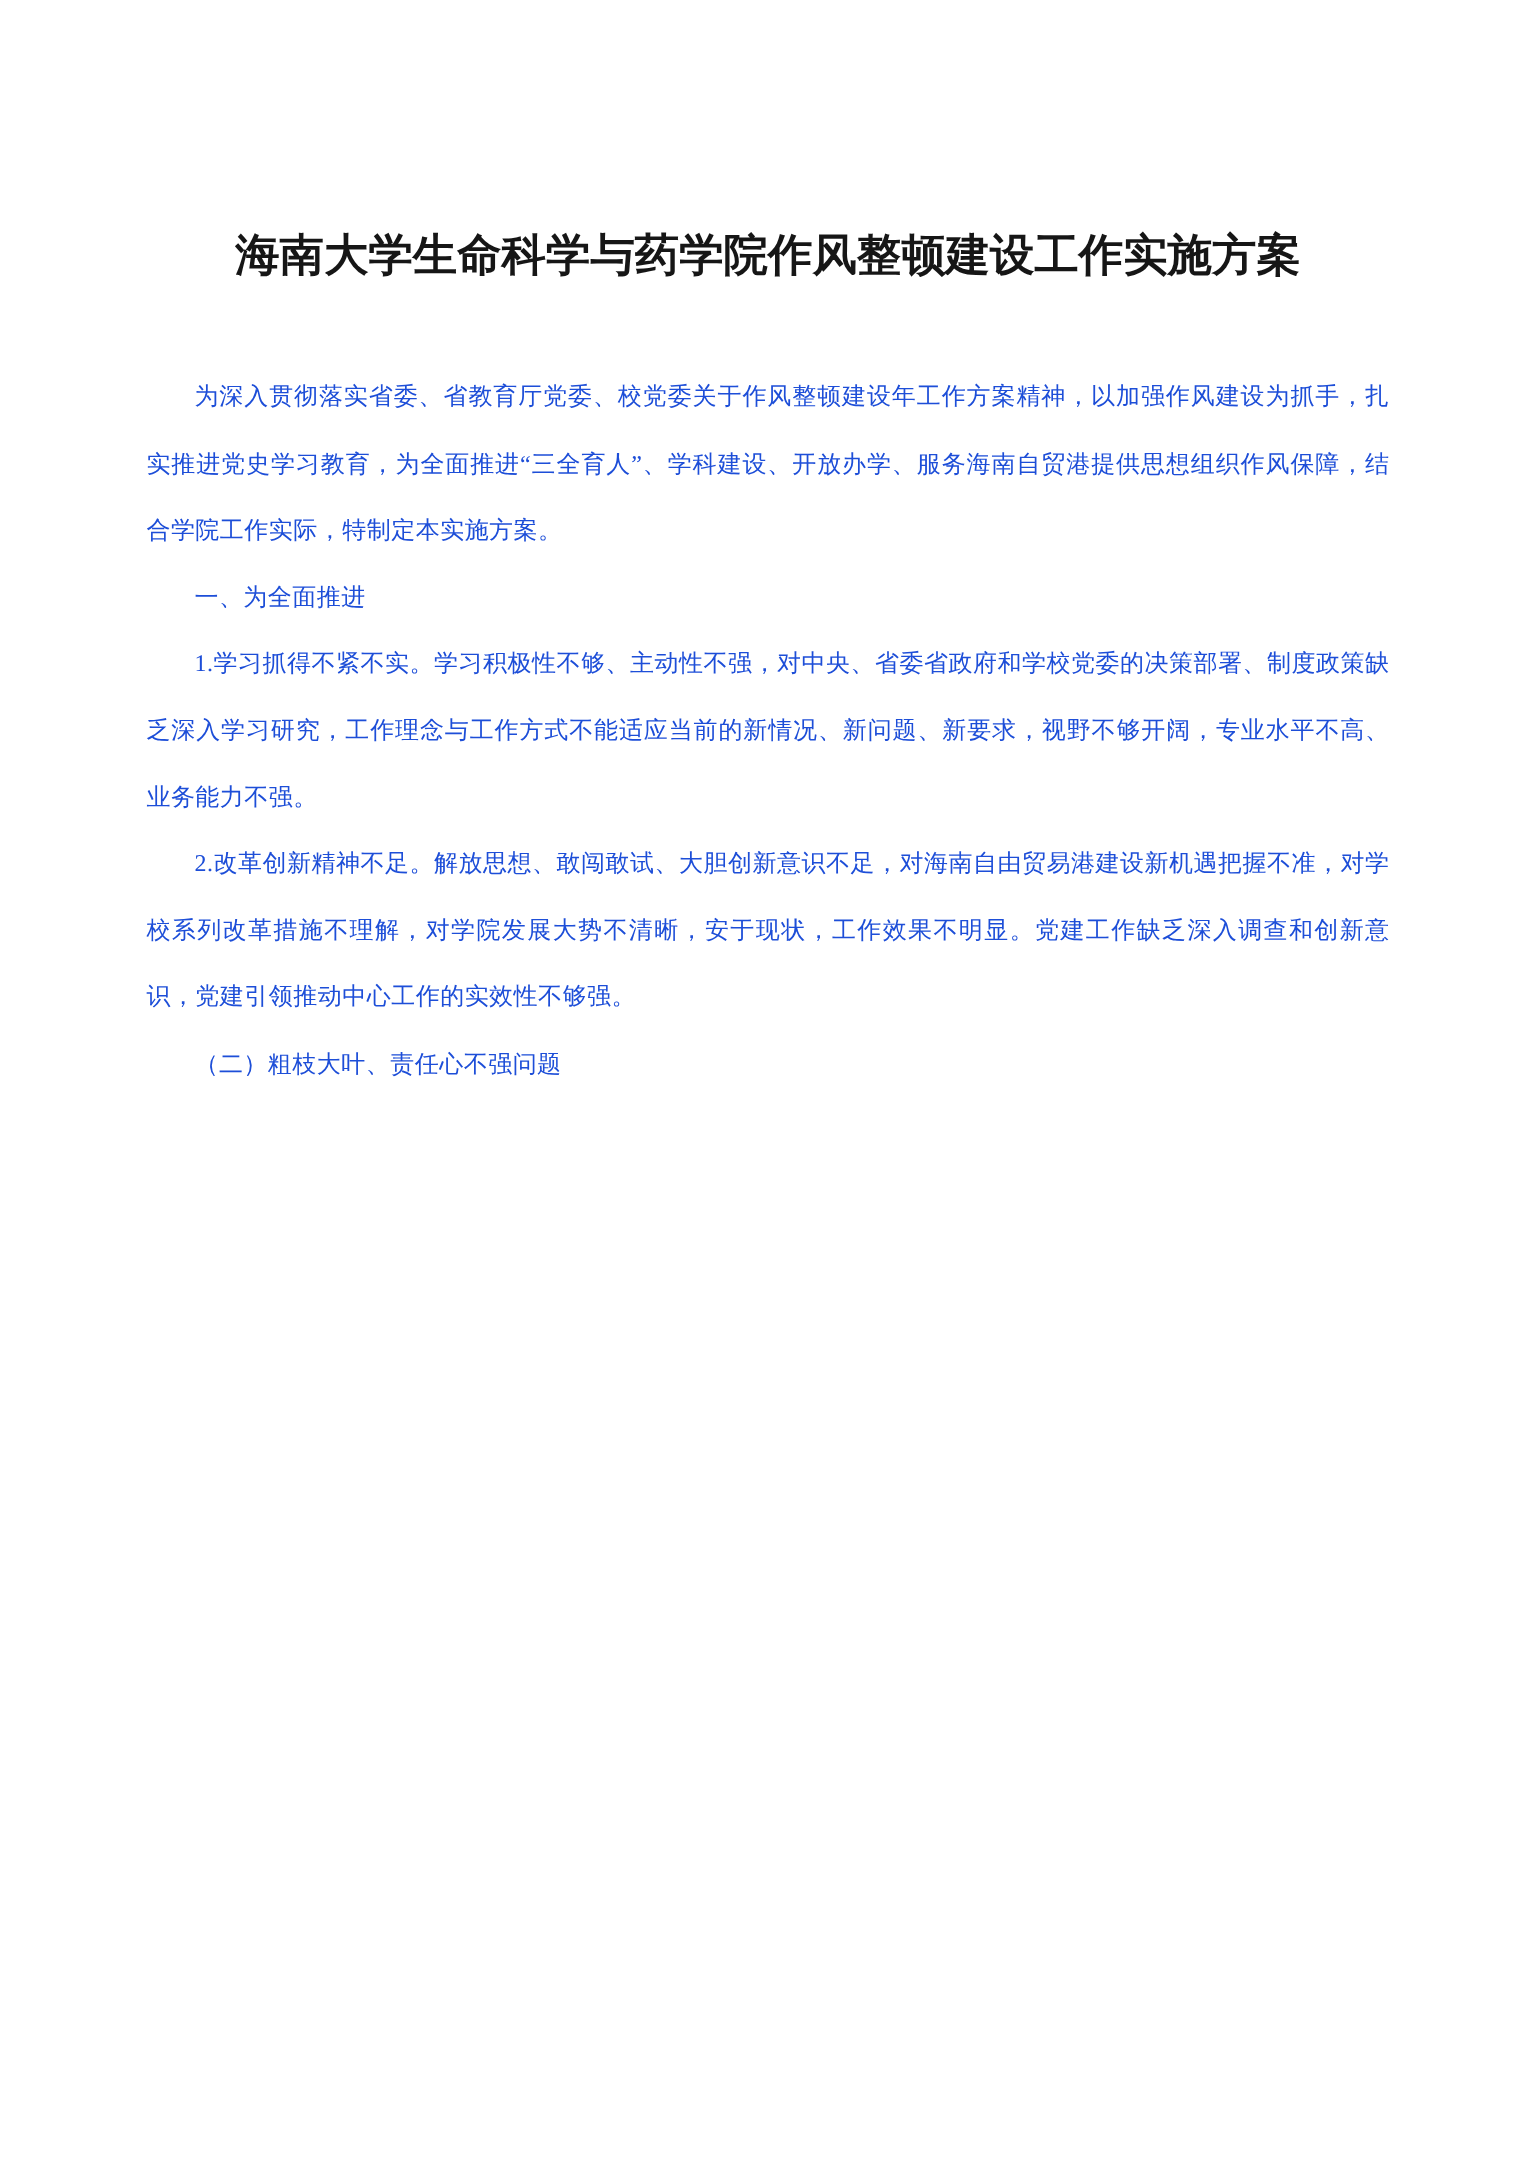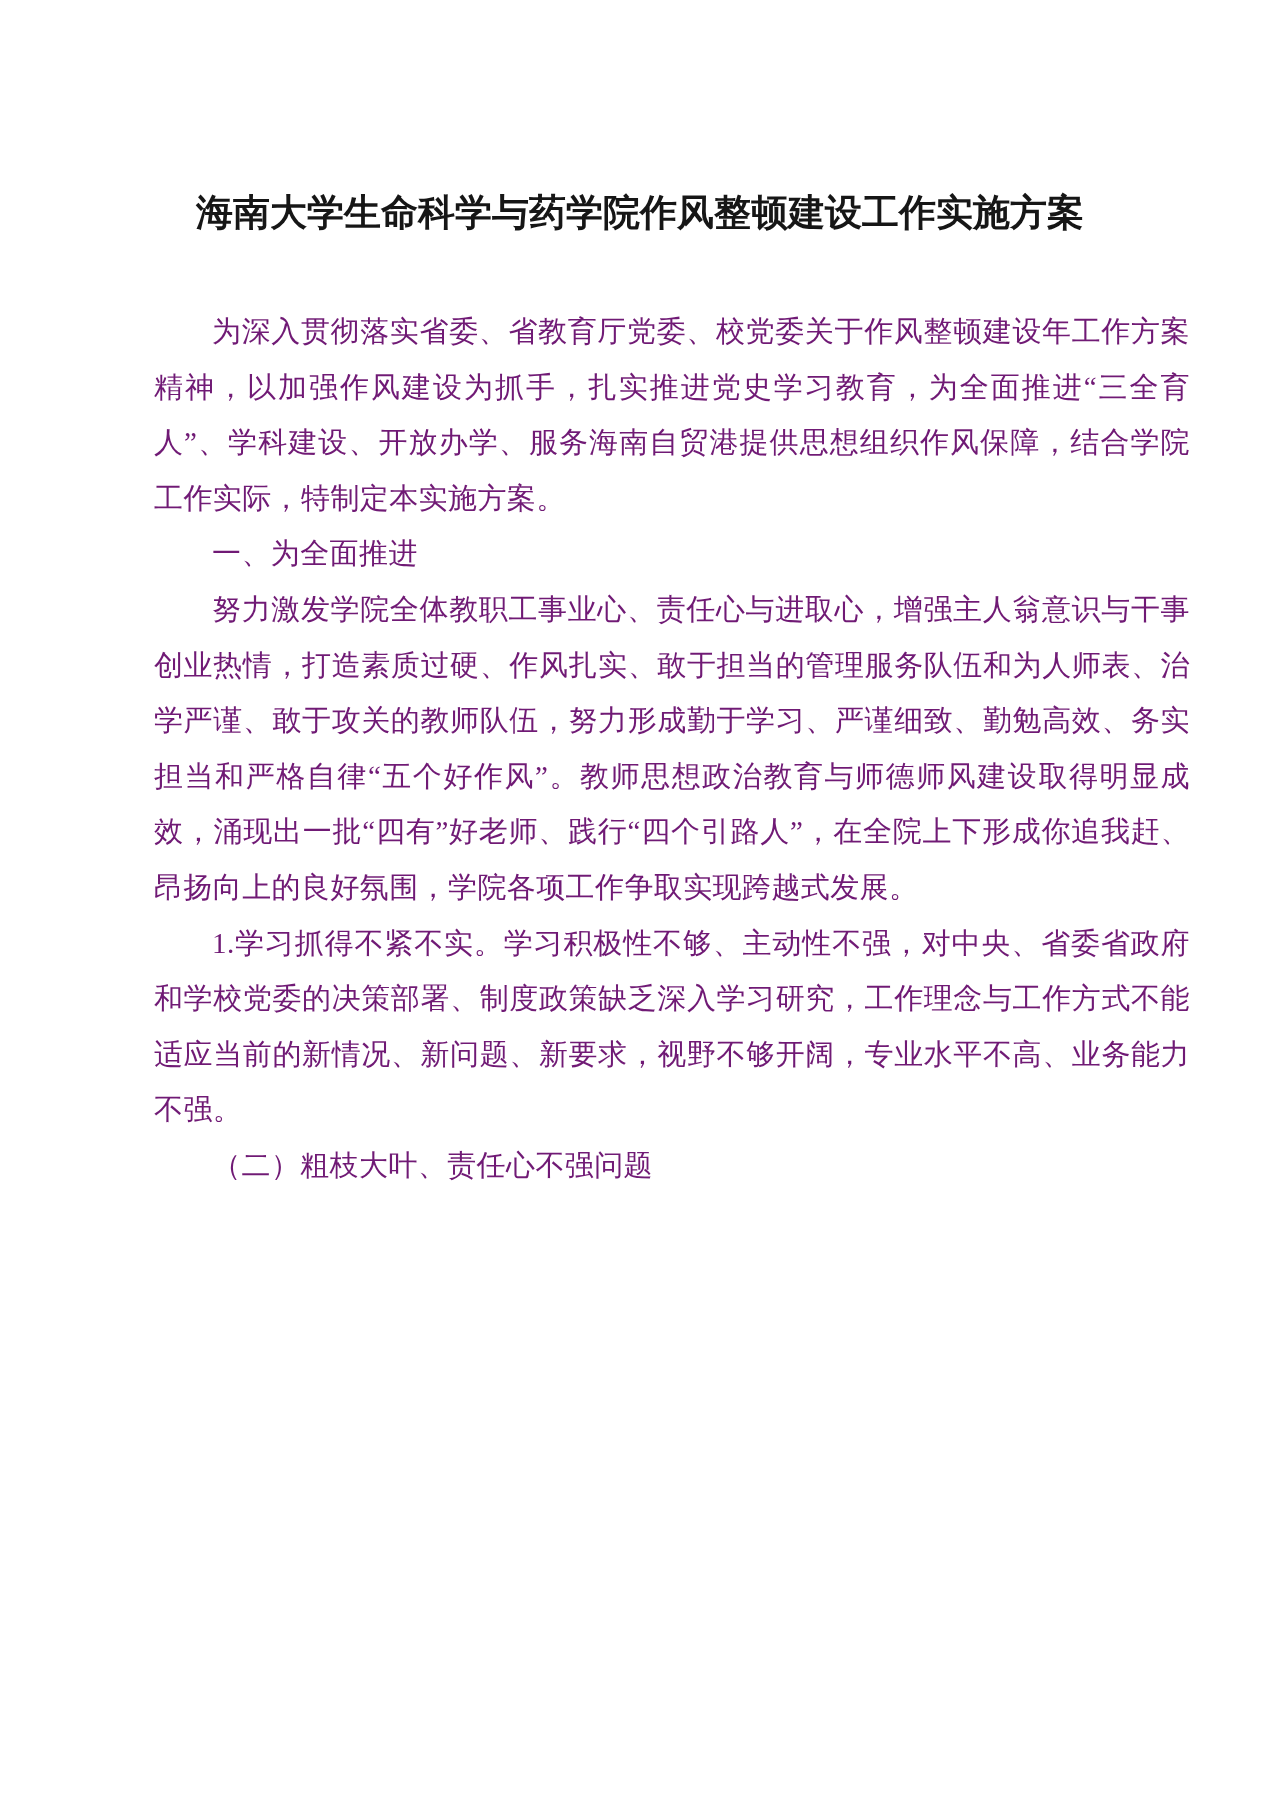--- a/index.html
+++ b/index.html
@@ -27,50 +27,49 @@
     line-height: 50px;
     color: #161616;
     letter-spacing: 0;
   }
   .doc-body {
     position: absolute;
     top: 304px;
     left: 122px;
     width: 1036px;
     font-family: "Liberation Serif", serif;
-    font-size: 29px;
+    font-size: 20px;
     line-height: 55.6px;
-    color: #701a75;
+    color: #1d4ed8;
     letter-spacing: 0.4px;
     text-align: justify;
-    margin-left: 32px;
   }
   .para {
     margin: 0;
     padding: 0;
     text-indent: 2em;
   }
 </style>
 </head>
 <body>
 
 <div class="page">
 
   <h1 class="doc-title">海南大学生命科学与药学院作风整顿建设工作实施方案</h1>
 
   <div class="doc-body">
 
     <p class="para">为深入贯彻落实省委、省教育厅党委、校党委关于作风整顿建设年工作方案精神，以加强作风建设为抓手，扎实推进党史学习教育，为全面推进“三全育人”、学科建设、开放办学、服务海南自贸港提供思想组织作风保障，结合学院工作实际，特制定本实施方案。</p>
 
     <p class="para">一、为全面推进</p>
 
-    <p class="para">努力激发学院全体教职工事业心、责任心与进取心，增强主人翁意识与干事创业热情，打造素质过硬、作风扎实、敢于担当的管理服务队伍和为人师表、治学严谨、敢于攻关的教师队伍，努力形成勤于学习、严谨细致、勤勉高效、务实担当和严格自律“五个好作风”。教师思想政治教育与师德师风建设取得明显成效，涌现出一批“四有”好老师、践行“四个引路人”，在全院上下形成你追我赶、昂扬向上的良好氛围，学院各项工作争取实现跨越式发展。</p>
 
 
 
 
     <p class="para">1.学习抓得不紧不实。学习积极性不够、主动性不强，对中央、省委省政府和学校党委的决策部署、制度政策缺乏深入学习研究，工作理念与工作方式不能适应当前的新情况、新问题、新要求，视野不够开阔，专业水平不高、业务能力不强。</p>
 
+    <p class="para">2.改革创新精神不足。解放思想、敢闯敢试、大胆创新意识不足，对海南自由贸易港建设新机遇把握不准，对学校系列改革措施不理解，对学院发展大势不清晰，安于现状，工作效果不明显。党建工作缺乏深入调查和创新意识，党建引领推动中心工作的实效性不够强。</p>
 
     <p class="para">（二）粗枝大叶、责任心不强问题</p>
 
   </div>
 </div>
 
 </body></html>

